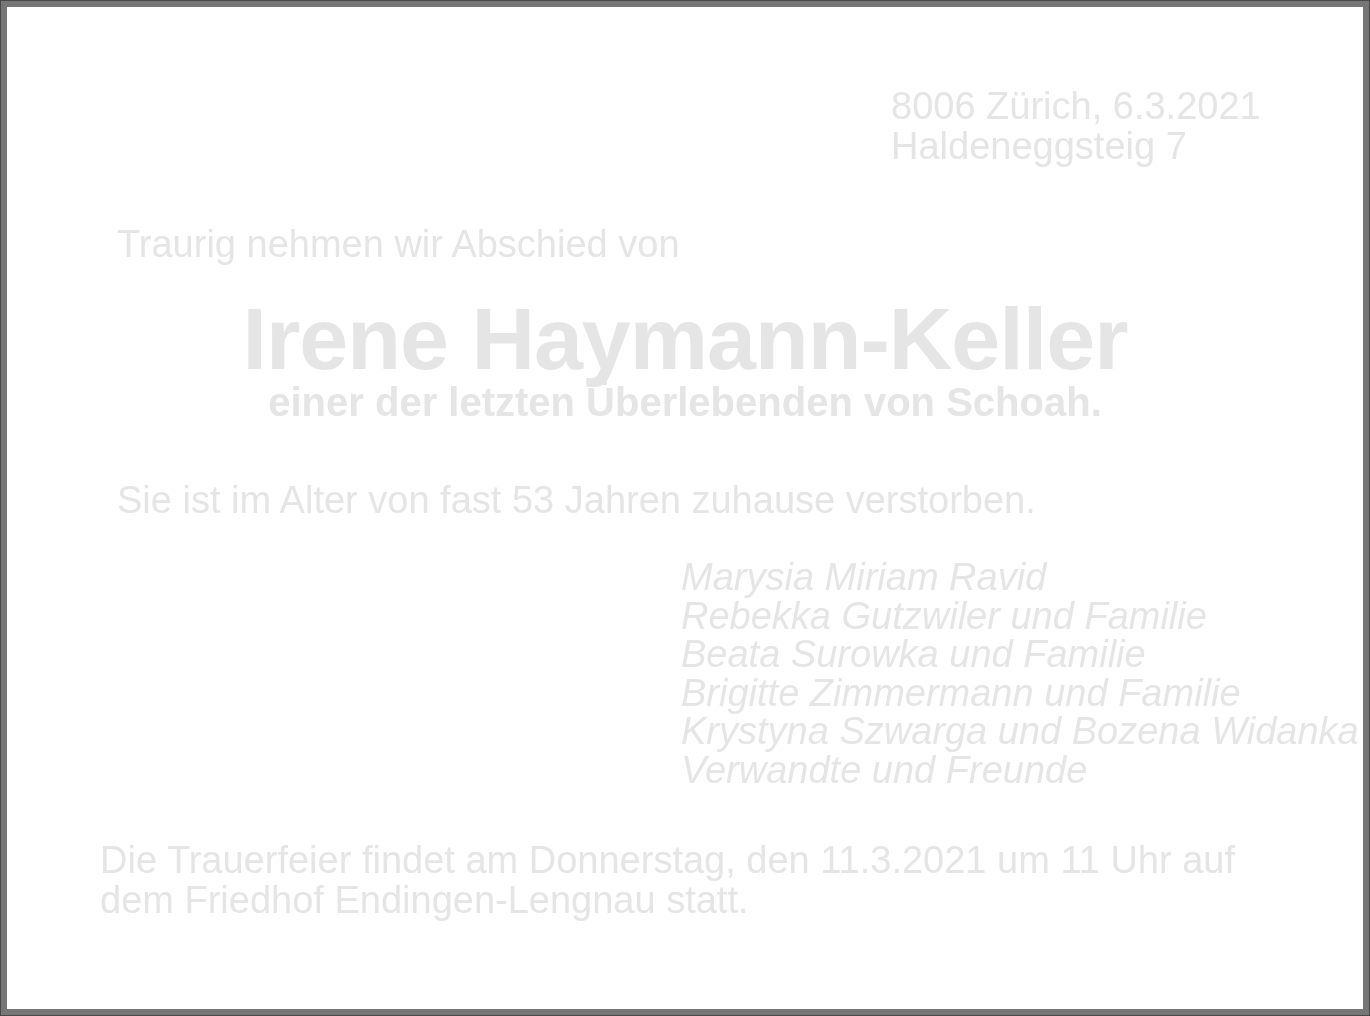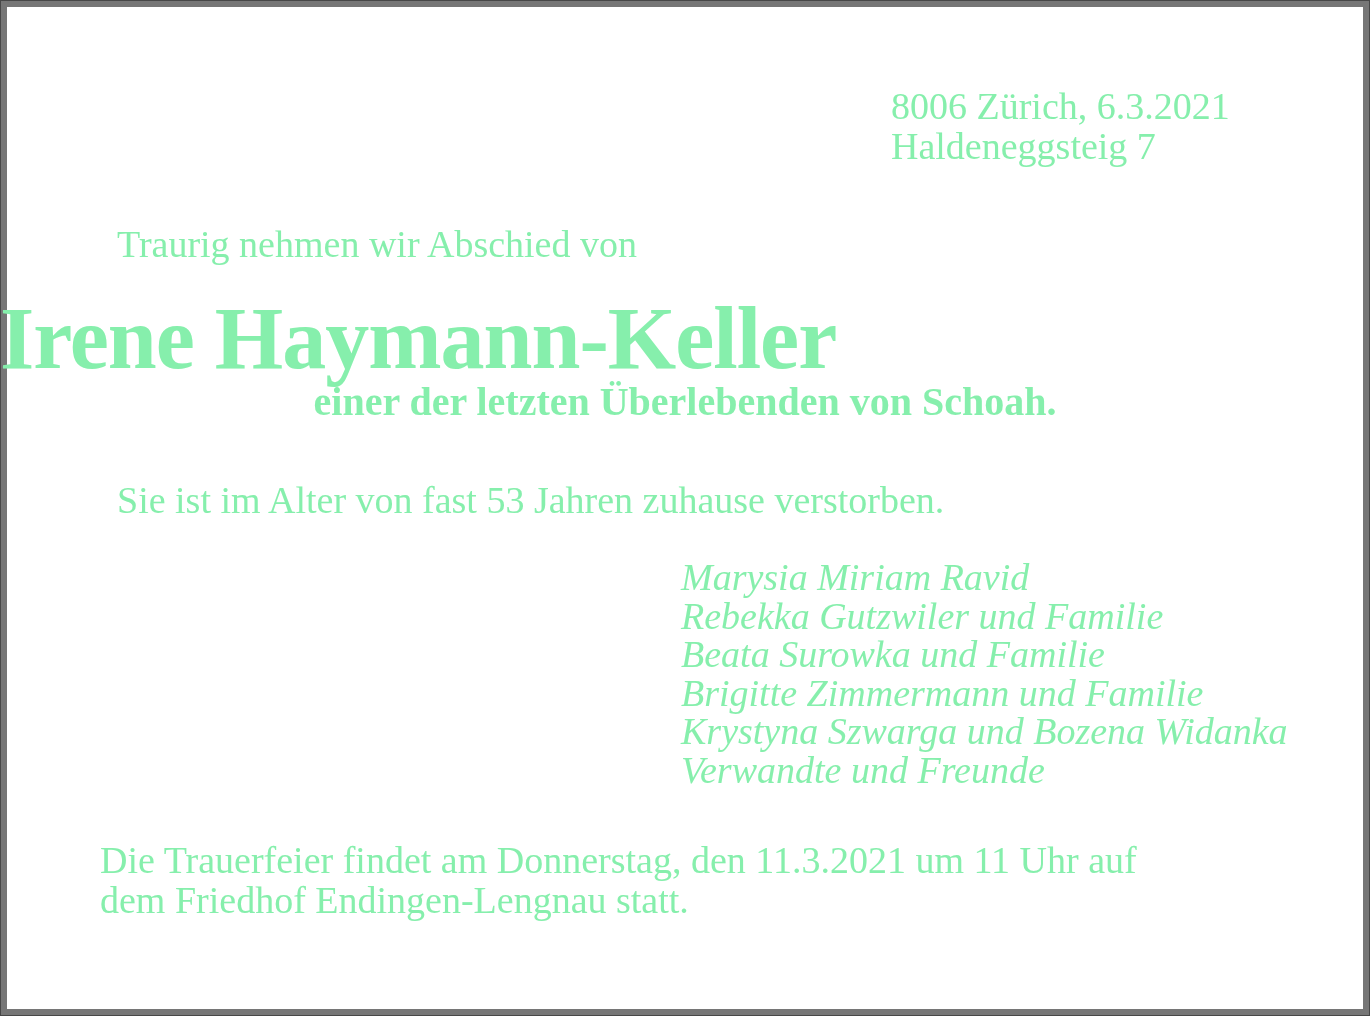--- a/index.html
+++ b/index.html
@@ -18,42 +18,43 @@
   .inner-frame {
     position: absolute;
     inset: 1px;
     background: #ffffff;
     border: 6px solid #767676;
     box-sizing: border-box;
   }
   .notice {
     position: absolute;
     inset: 0;
-    font-family: Liberation Serif, serif;
-    color: #86efac;
+    font-family: Liberation Sans, sans-serif;
+    color: #e5e5e5;
   }
   .txt {
     position: absolute;
     white-space: nowrap;
     font-size: 38px;
     line-height: 40px;
   }
   .address-block {
     left: 891px;
     top: 86px;
   }
   .intro-line {
     left: 117px;
     top: 224px;
     text-align: right;
   }
   .name-headline {
     left: 0;
     width: 1370px;
     top: 294px;
+    text-align: center;
     font-size: 88px;
     line-height: 90px;
     font-weight: bold;
     letter-spacing: -1px;
   }
   .sub-headline {
     left: 0;
     width: 1370px;
     top: 380px;
     text-align: center;

